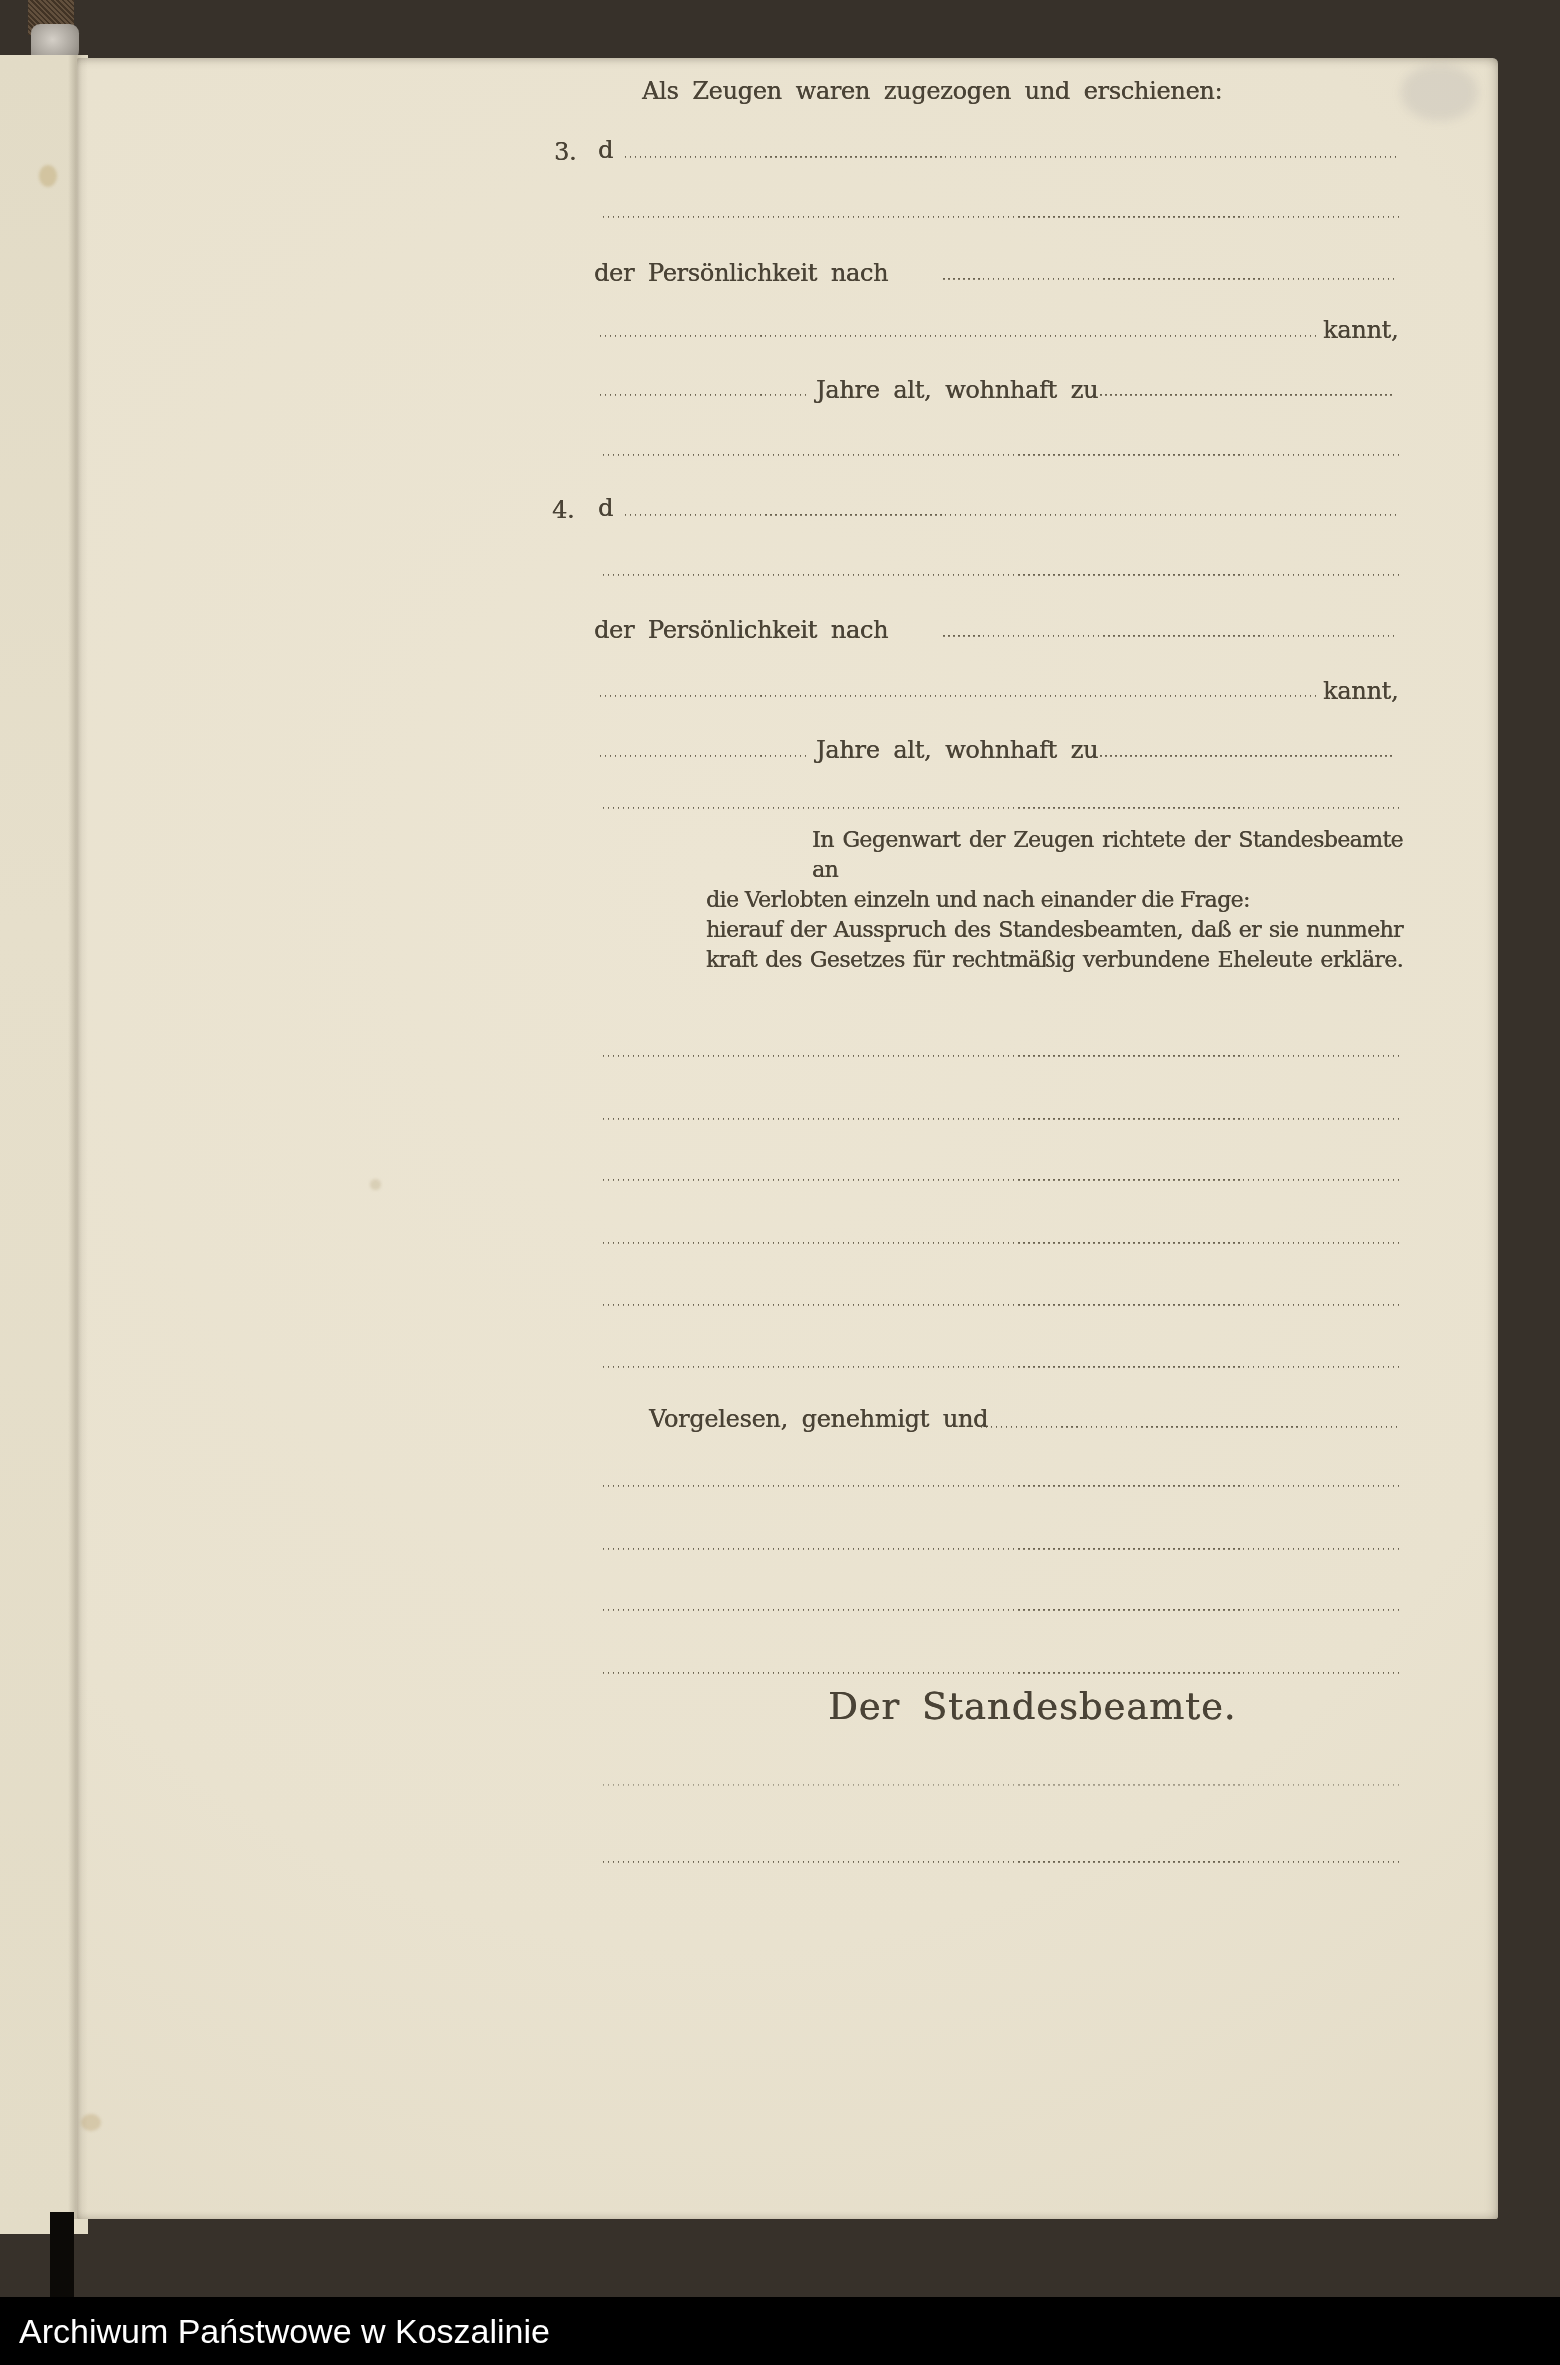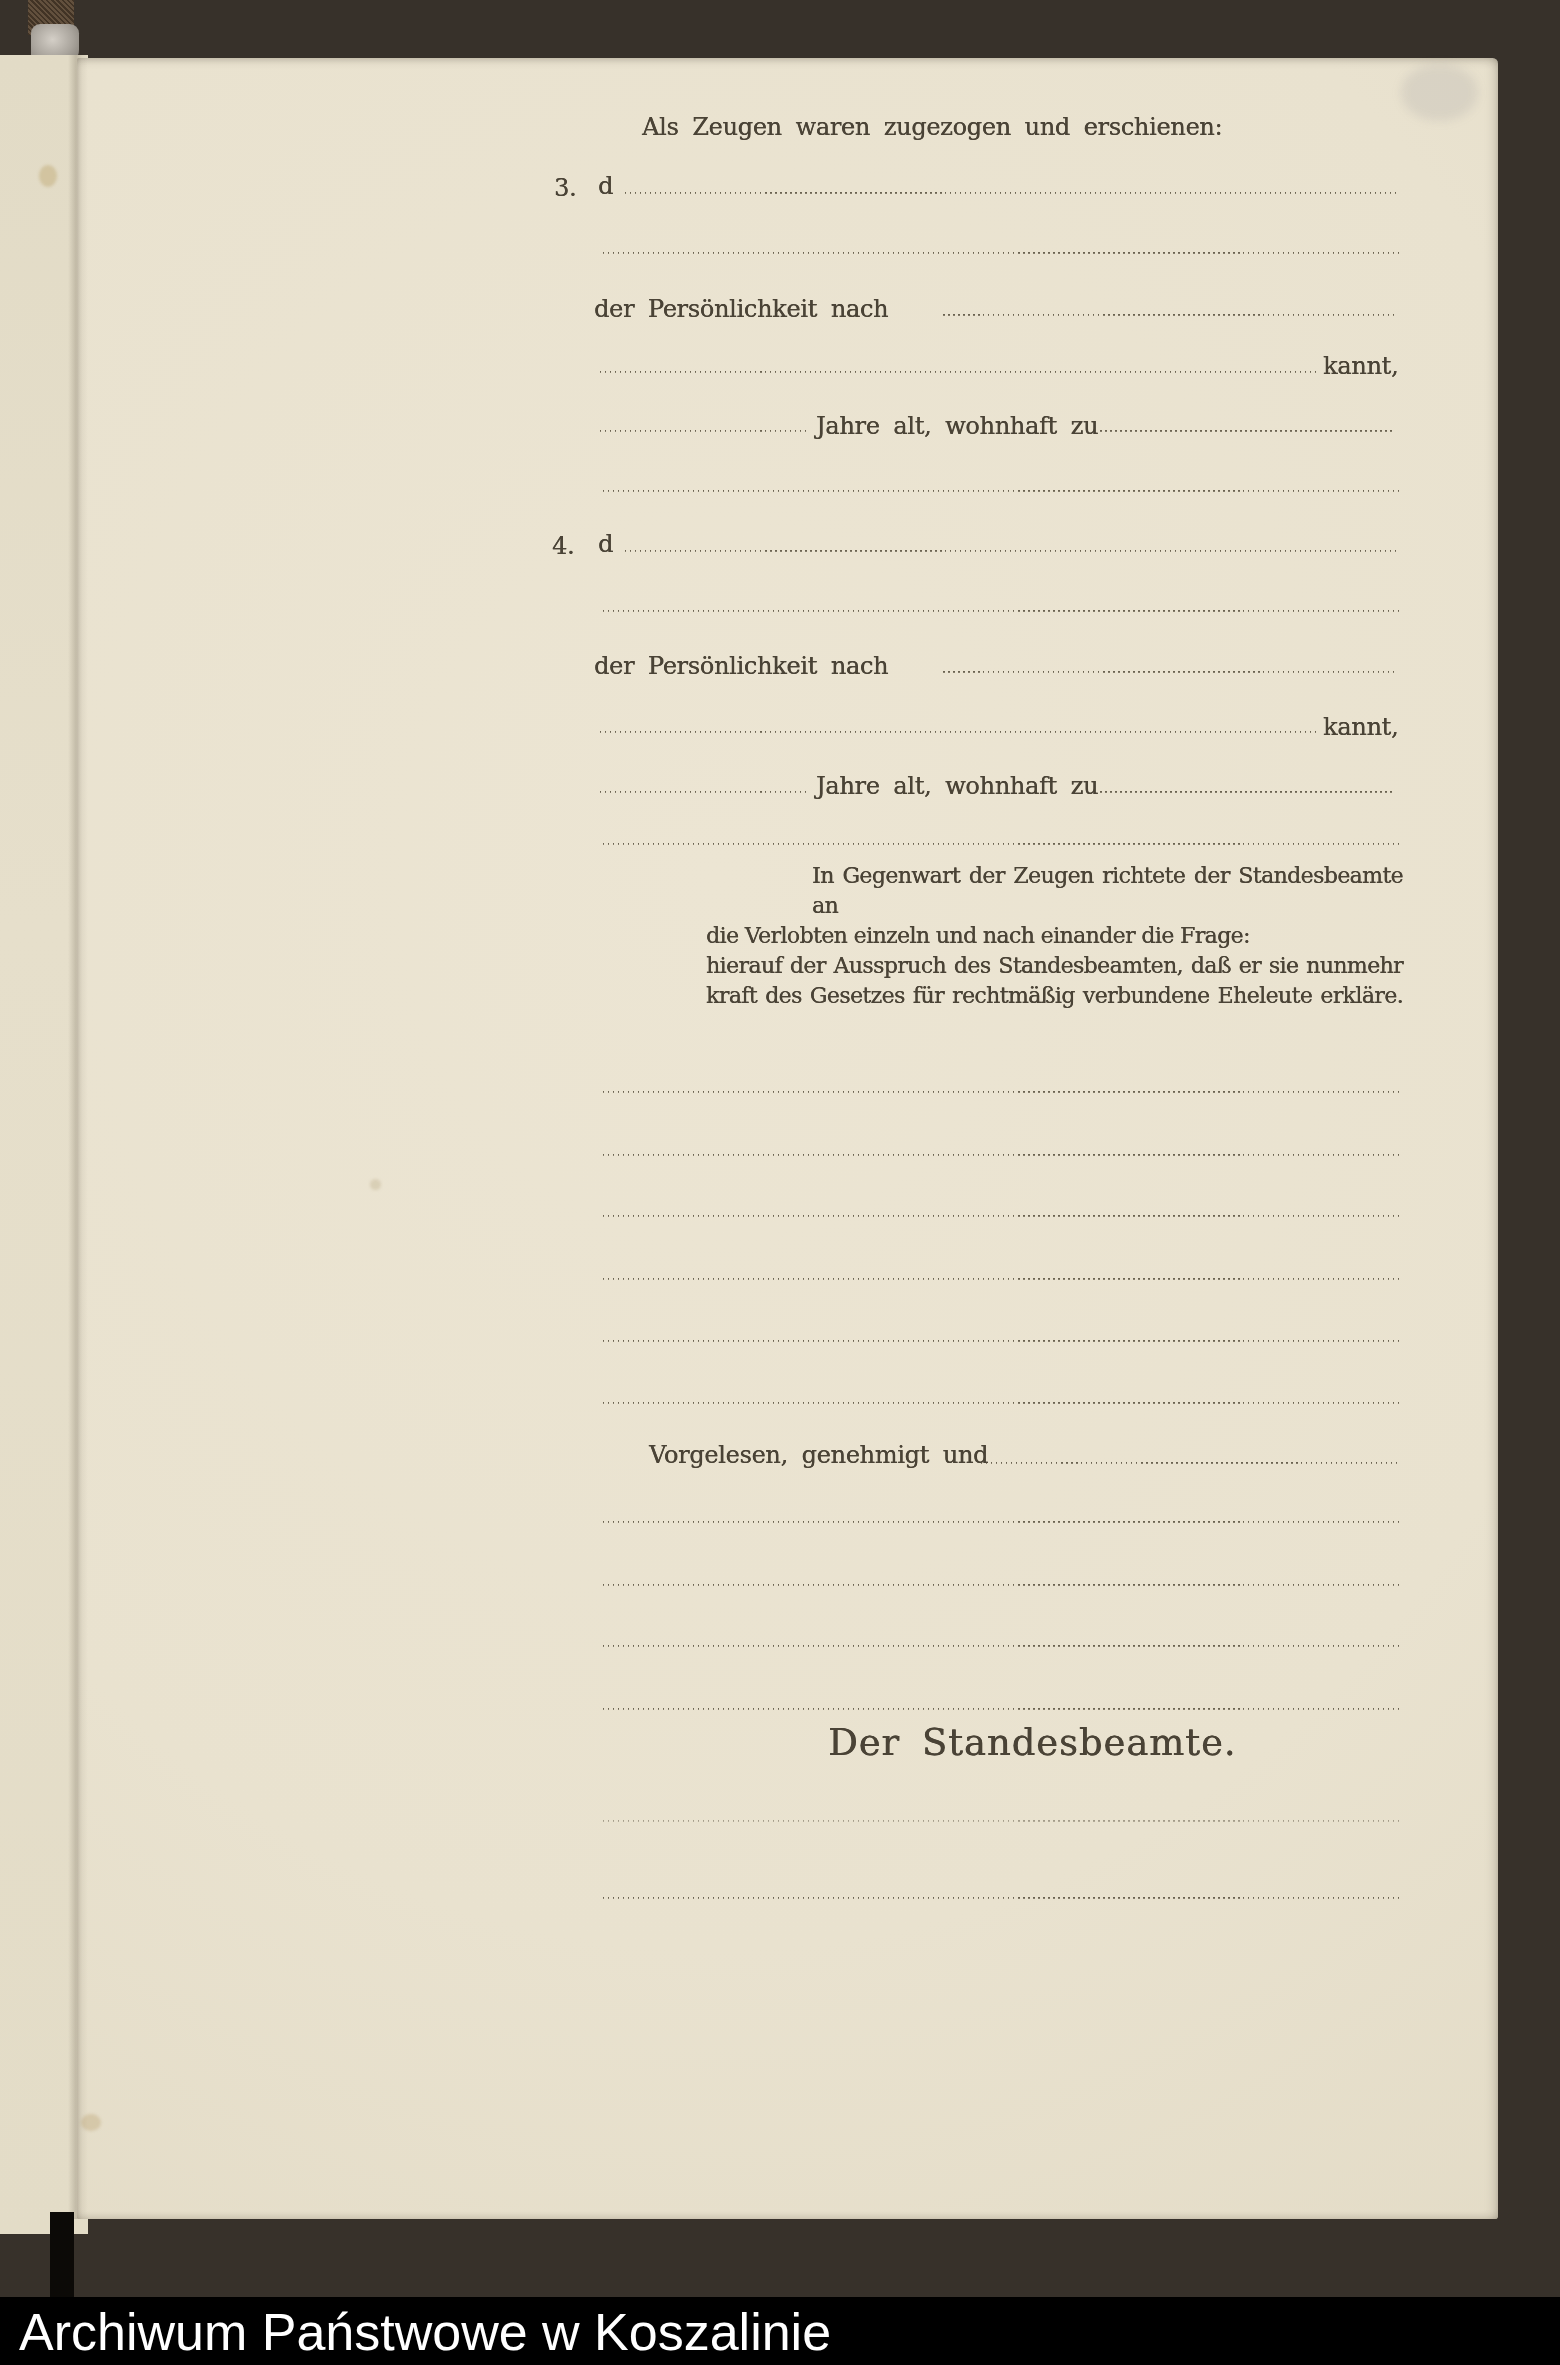--- a/index.html
+++ b/index.html
@@ -36,21 +36,21 @@
   .binding-gap {
     position:absolute; left:50px; top:2212px; width:24px; height:86px;
     background:#0c0a07; z-index:6;
   }
   .stain { position:absolute; border-radius:50%; filter:blur(1.8px); z-index:5; }
   .smudge {
     position:absolute; left:1401px; top:64px; width:77px; height:57px;
     background:rgba(105,110,120,.12); border-radius:50%; filter:blur(4.6px); z-index:5;
   }
   
-  .form-layer { position:absolute; inset:0; z-index:7; color:#4a4336;margin-top:36px; }
+  .form-layer { position:absolute; inset:0; z-index:7; color:#4a4336; }
   .frak {
     position:absolute; white-space:nowrap;
     font-size:24px; letter-spacing:-0.3px; word-spacing:6.4px;
     text-shadow:0.3px 0 0 currentColor;
   }
   .dl {
     position:absolute; height:2.8px; z-index:7;
     background-image:repeating-linear-gradient(90deg, rgba(84,76,58,.85) 0 1.5px, rgba(84,76,58,0) 1.5px 5px);
     background-position:0 0.9px; background-size:100% 1.8px; background-repeat:no-repeat;
   }
@@ -68,21 +68,21 @@
     position:absolute; left:828px; top:1685px; white-space:nowrap;
     font-size:37px; letter-spacing:0.9px; word-spacing:9.2px;
     text-shadow:0.4px 0 0 currentColor;
   }
   
   .footer {
     position:absolute; left:0; top:2297px; width:1561px; height:69px;
     background:#000; z-index:10; display:flex; align-items:center;
   }
   .footer span {
-    font-family:"Liberation Sans", sans-serif; font-size:52px; color:#fff;
+    font-family:"Liberation Sans", sans-serif; font-size:34px; color:#fff;
     margin-left:19px; white-space:nowrap;
   }
 </style>
 </head>
 <body>
 
 <div class="stage">
 
   <div class="spine-cloth"></div>
   <div class="spine-headband"></div>

